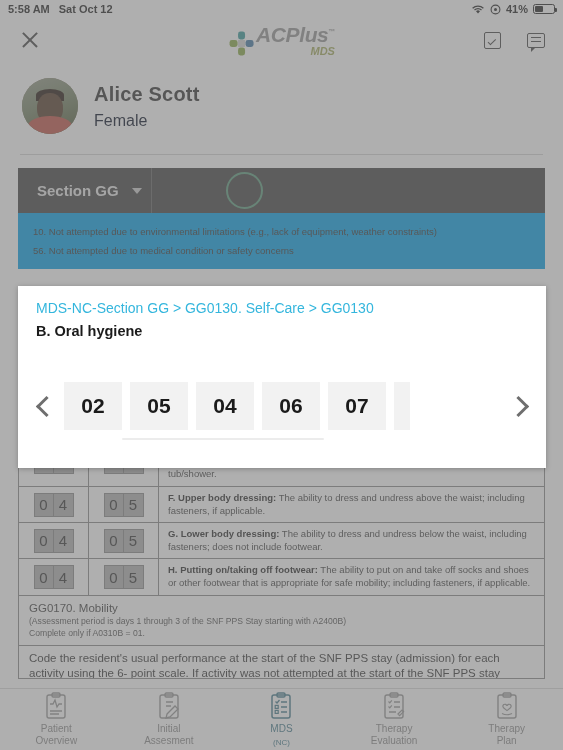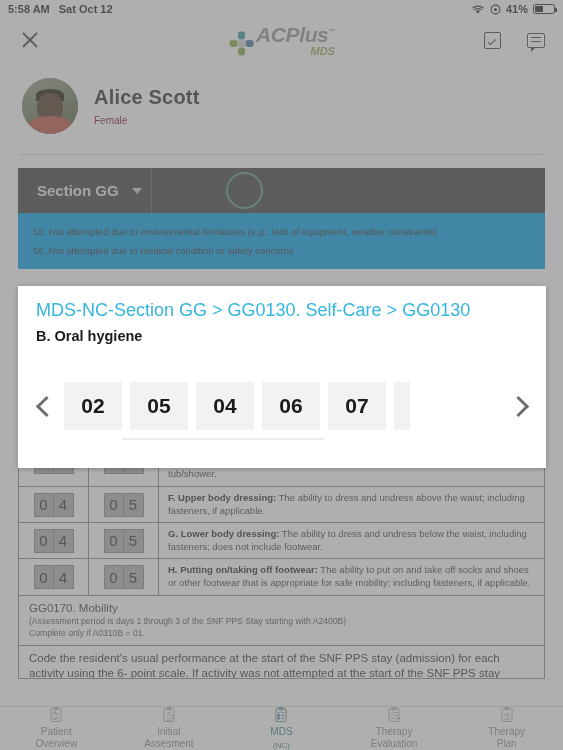--- a/index.html
+++ b/index.html
@@ -52,21 +52,21 @@
 
   
   .patient { display:flex; align-items:center; padding: 8px 22px 0 22px; height:80px;}
   .avatar { width:56px;height:56px;border-radius:50%;overflow:hidden;flex:none;background:#8a7a68;position:relative;}
   .av-bg{position:absolute;inset:0;background:linear-gradient(160deg,#9aa08e 0%,#7d8a6e 45%,#55603f 100%);}
   .av-face{position:absolute;left:50%;top:26%;transform:translateX(-50%);width:26px;height:30px;border-radius:48% 48% 45% 45%;background:#5b4332;}
   .av-body{position:absolute;left:50%;bottom:-2px;transform:translateX(-50%);width:44px;height:20px;border-radius:50% 50% 0 0;background:#c35a4e;}
   .av-hair{position:absolute;left:50%;top:20%;transform:translateX(-50%);width:28px;height:12px;border-radius:50% 50% 0 0;background:#2e2119;}
   .p-info { margin-left:16px; }
   .p-name { font-size:20px; font-weight:bold; color:#3a3a3a; letter-spacing:0.2px;}
-  .p-sex { font-size:10px; color:#7f1d1d; margin-top:6px;}
+  .p-sex { font-size:16px; color:#0f172a; margin-top:6px;}
   .divider { height:1px; background:#d8d8d8; margin: 12px 20px 0 20px;}
 
   
   .gg-wrap { margin: 13px 18px 0 18px; }
   .gg-head { height:45px; background:#4a4a4a; display:flex; align-items:center; }
   .gg-title { width:134px; padding-left:19px; display:flex; align-items:center; gap:13px;
               border-right:1px solid #6a6a6a; height:100%; }
   .gg-title-txt{ color:#e8e8e8; font-size:15px; font-weight:bold;}
   .caret { width:0;height:0;border-left:5px solid transparent;border-right:5px solid transparent;border-top:6px solid #cfcfcf;}
   .gg-prog { display:flex; align-items:center; gap:14px; padding-left:74px;}
@@ -89,35 +89,35 @@
   .tdesc b { color:#333; }
 
   
   .gg0170 { margin: 0 18px; border:1px solid #8e8e8e; border-top:none; padding:6px 10px 7px 10px;}
   .gg0170-t { font-size:11.5px; color:#4a4a4a; }
   .gg0170-s { font-size:8.6px; color:#5a5a5a; margin-top:2px;}
   .codeblk { margin:0 18px; border:1px solid #8e8e8e; border-top:none; padding:5px 10px;
              font-size:11.5px; line-height:1.32; color:#3d3d3d; height:33px; overflow:hidden;}
 
   
-  .tabbar { position:absolute; left:0; right:0; bottom:0; height:44px; display:flex;
+  .tabbar { position:absolute; left:0; right:0; bottom:0; height:62px; display:flex;
             border-top:1px solid #dcdcdc; background:#fff; }
   .tab { flex:1; display:flex; flex-direction:column; align-items:center; justify-content:center; gap:3px; cursor:pointer;}
   .tab-ic { width:24px; height:28px; }
   .tab-lbl { font-size:10px; line-height:1.22; text-align:center; color:#8f8f8f; }
   .tab.active .tab-lbl { color:#4d8292; }
   .tab-sub { font-size:8px; color:#4d8292; }
 
   
   #scrim { position:absolute; inset:0; background:rgba(110,110,110,0.55); }
 
   
   #modal { position:absolute; left:18px; top:286px; width:528px; height:182px;
            background:#fff; box-shadow:0 1px 5px rgba(0,0,0,0.25); }
-  .crumb { padding:14px 18px 0 18px; font-size:18px; color:#34b6dd; }
+  .crumb { padding:14px 18px 0 18px; font-size:14px; color:#34b6dd; }
   .mtitle { padding:7px 18px 0 18px; font-size:14.5px; font-weight:bold; color:#1b1b1b;}
   .picker { position:absolute; left:0; right:0; top:96px; display:flex; align-items:center; padding:0 10px;}
   .arrow { width:36px; height:46px; flex:none; display:flex; align-items:center; justify-content:center; cursor:pointer;}
   .chev { width:15px; height:15px; border-top:3.4px solid #6e6e6e; border-right:3.4px solid #6e6e6e;}
   .chev.left { transform: rotate(-135deg); }
   .chev.right { transform: rotate(45deg); }
   .ptrack { flex:1; display:flex; gap:8px; overflow:hidden; }
   .pitem { width:58px; height:48px; flex:none; background:#f2f2f2; display:flex;
            align-items:center; justify-content:center; font-size:21px; font-weight:bold; color:#1b1b1b; cursor:pointer;}
   .pitem.partial { width:16px; }

